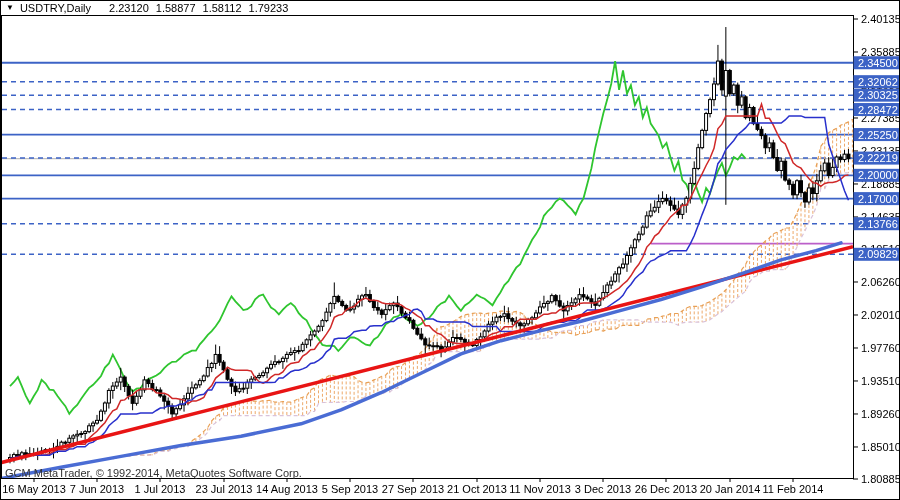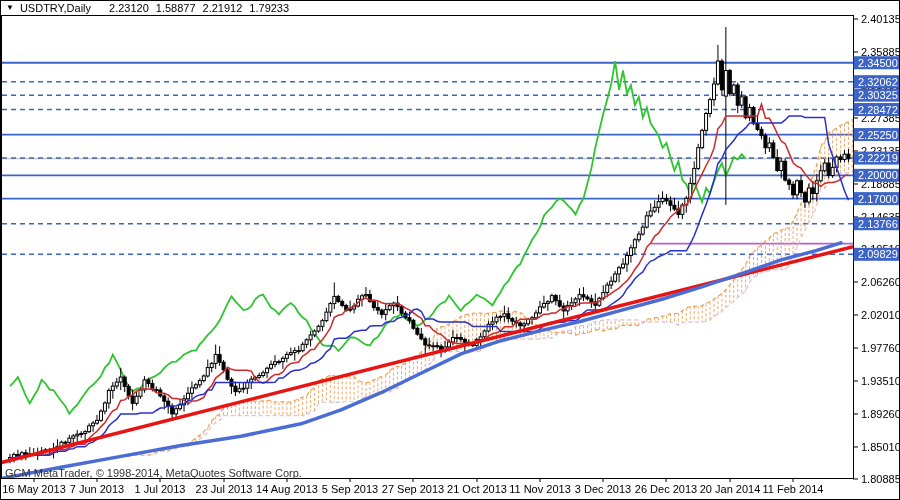--- a/index.html
+++ b/index.html
@@ -16,21 +16,21 @@
 </style>
 </head>
 <body>
 
 <div class="frame">
   <div class="titlebar">
     <span class="tri">▼</span>
     <span class="sym">USDTRY,Daily</span>
     <span class="q">2.23120</span>
     <span class="q">1.58877</span>
-    <span class="q">2.21912</span>
+    <span class="q">1.58112</span>
     <span class="q">1.79233</span>
   </div>
   <svg id="chart" width="900" height="500" viewBox="0 0 900 500">
       <defs>
         <clipPath id="plotclip">
           <rect x="1" y="14" width="851" height="463"></rect>
         </clipPath>
       </defs>
       <g clip-path="url(#plotclip)">
         <g>
@@ -751,14 +751,14 @@
         <line x1="602" x2="602" y1="477" y2="481" stroke="#000" stroke-width="1"></line>
         <text x="602" y="492" font-size="11" fill="#000000" text-anchor="middle">3 Dec 2013</text>
         <line x1="665" x2="665" y1="477" y2="481" stroke="#000" stroke-width="1"></line>
         <text x="665" y="492" font-size="11" fill="#000000" text-anchor="middle">26 Dec 2013</text>
         <line x1="729" x2="729" y1="477" y2="481" stroke="#000" stroke-width="1"></line>
         <text x="729" y="492" font-size="11" fill="#000000" text-anchor="middle">20 Jan 2014</text>
         <line x1="792" x2="792" y1="477" y2="481" stroke="#000" stroke-width="1"></line>
         <text x="792" y="492" font-size="11" fill="#000000" text-anchor="middle">11 Feb 2014</text>
       </g>
     </svg>
-  <div class="copyright">GCM MetaTrader, © 1998-2014, MetaQuotes Software Corp.</div>
+  <div class="copyright">GCM MetaTrader, © 1992-2014, MetaQuotes Software Corp.</div>
 </div>
 
 </body></html>

